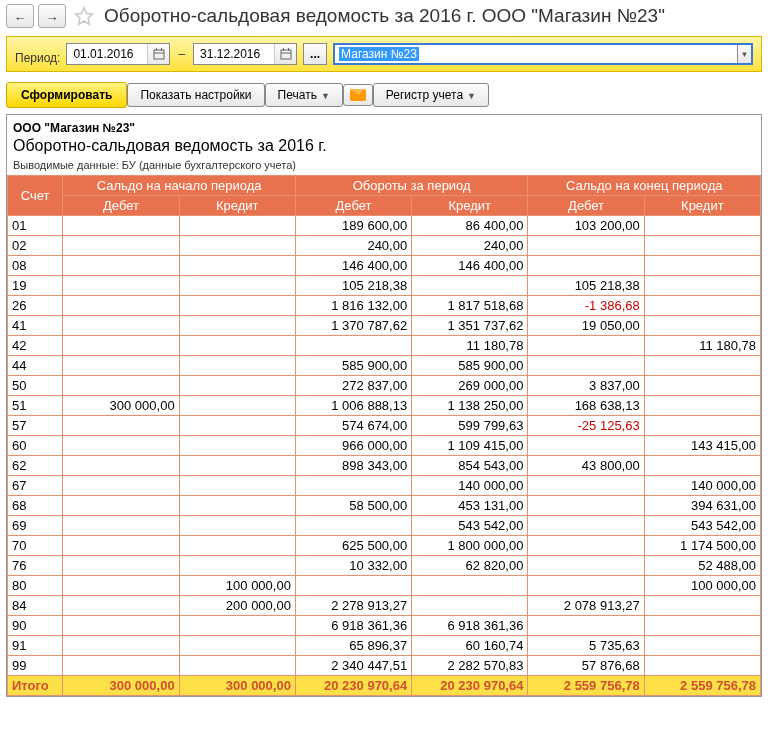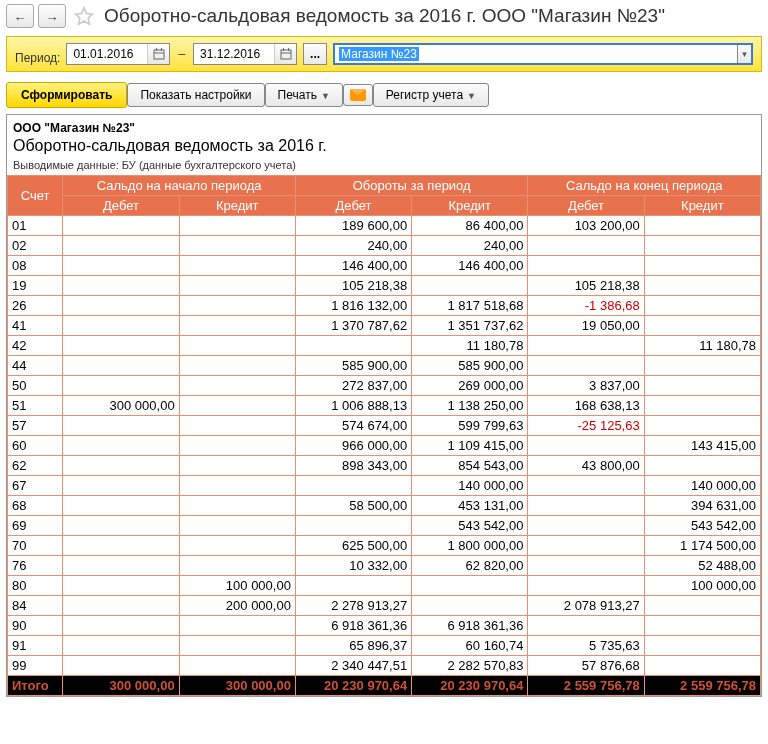--- a/index.html
+++ b/index.html
@@ -187,21 +187,21 @@
     table.report th {
       background: #e8714e;
       color: #fff;
       font-weight: normal;
       text-align: center;
     }
     table.report td.acc { text-align: left; width: 50px; }
     table.report td.num { text-align: right; white-space: nowrap; }
     table.report td.neg { color: #cc0000; }
     tr.total td {
-      background: #000000;
+      background: #fde047;
       color: #d05030;
       font-weight: bold;
       margin-top: 18px;
     }
     .col-acc { width: 50px; }
     .col-val { width: 105px; }
   </style>
 </head>
 <body>
 

